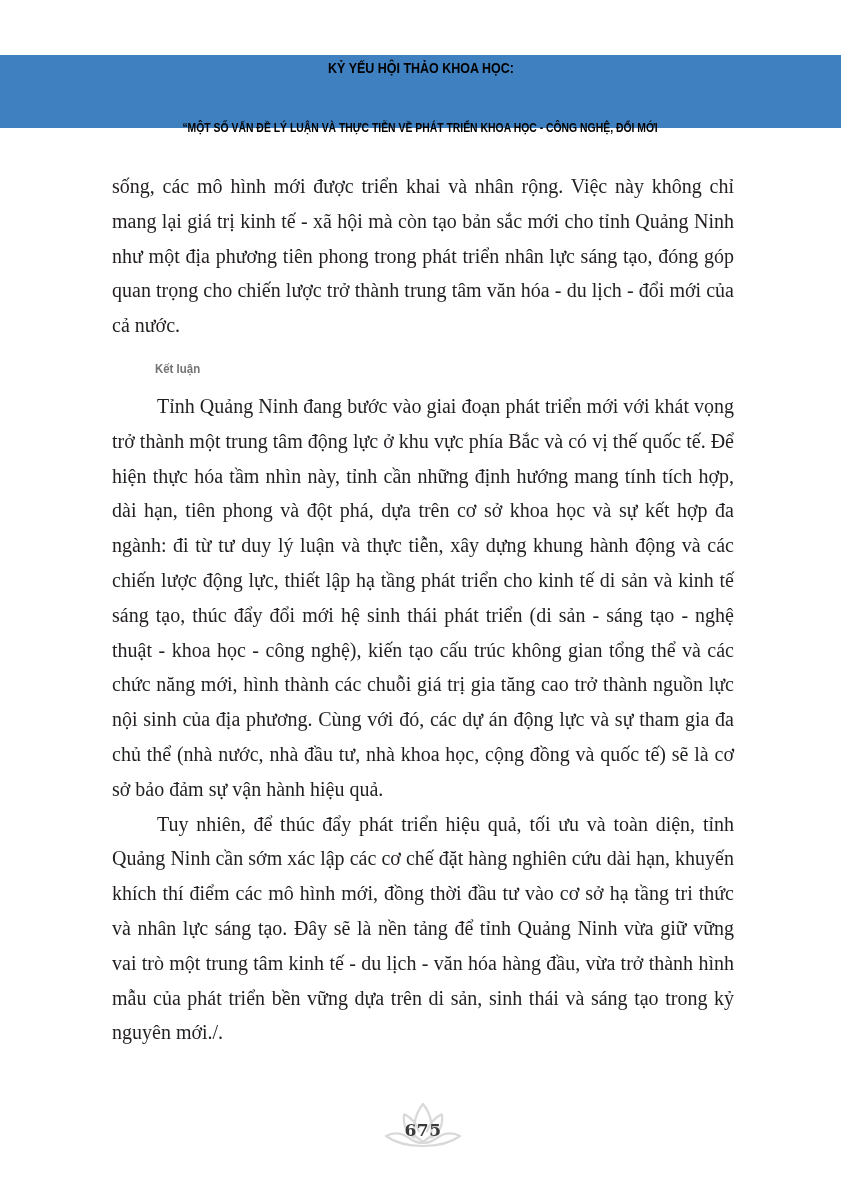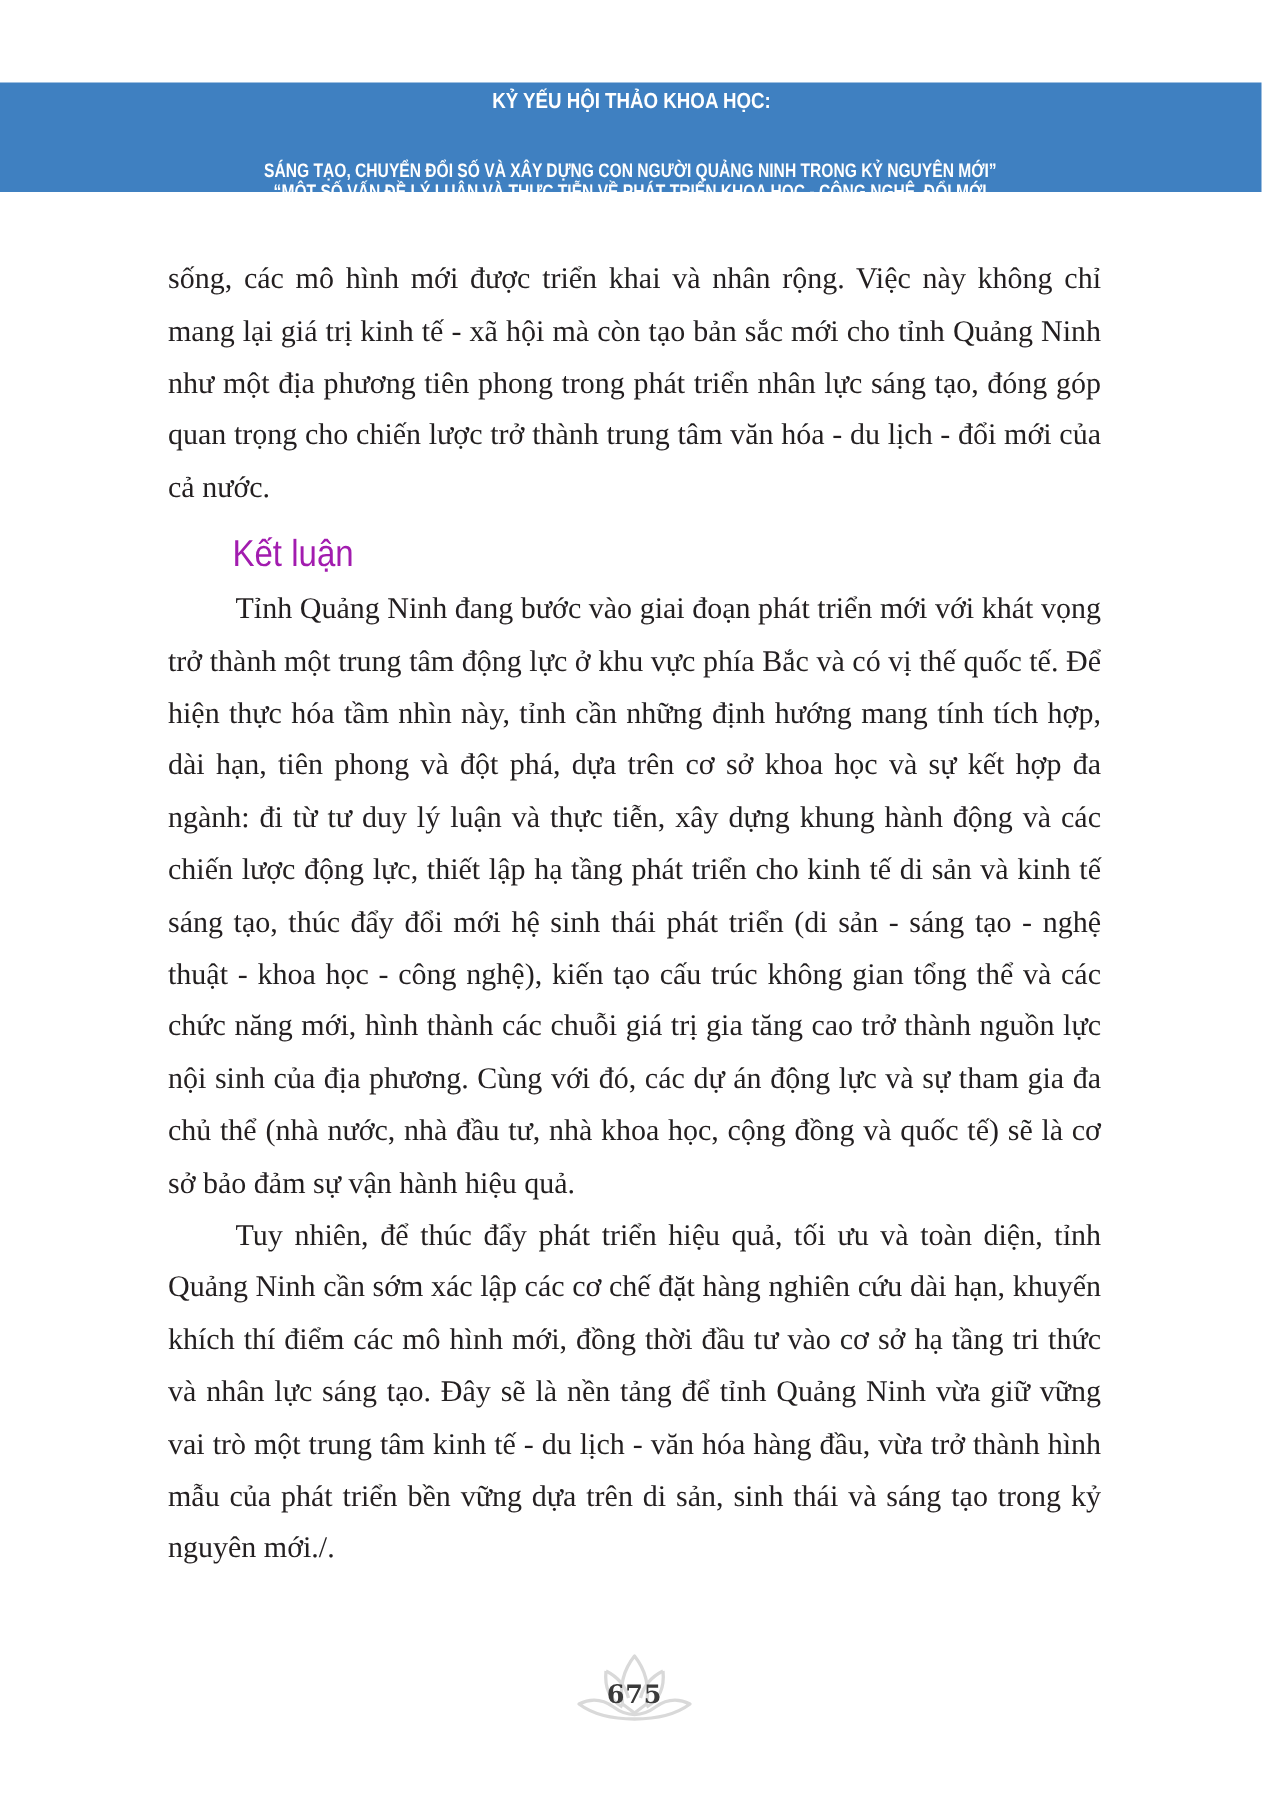--- a/index.html
+++ b/index.html
@@ -14,21 +14,21 @@
     overflow: hidden;
     font-family: "Liberation Serif", serif;
   }
   .header-band {
     position: absolute;
     left: 0;
     top: 55px;
     width: 841px;
     height: 73px;
     background: #3f80c1;
-    color: #ffffff;
+    color: #000000;
     text-align: center;
     font-family: "Liberation Sans", sans-serif;
     font-weight: bold;
   }
   .header-line {
     position: absolute;
     left: 0;
     width: 100%;
     white-space: nowrap;
     text-align: center;
@@ -59,24 +59,24 @@
     margin: 0;
     text-align: justify;
     text-align-last: left;
   }
   .indent { text-indent: 45px; }
   .section-heading {
     margin: 0;
     height: 46px;
     padding-left: 43px;
     font-family: "Liberation Sans", sans-serif;
-    font-weight: normal;
-    font-size: 25px;
+    font-weight: bold;
+    font-size: 13px;
     line-height: 52px;
-    color: #a21caf;
+    color: #737373;
   }
   .section-heading span {
     display: inline-block;
     transform: scaleX(0.88);
     transform-origin: left center;
   }
 
   .page-number-wrap {
     position: absolute;
     left: 382px;
@@ -105,23 +105,20 @@
 </head>
 <body>
 
 <div class="header-band">
   <div class="header-line hl1">
     <span>KỶ YẾU HỘI THẢO KHOA HỌC:</span>
   </div>
   <div class="header-line hl2">
     <span>“MỘT SỐ VẤN ĐỀ LÝ LUẬN VÀ THỰC TIỄN VỀ PHÁT TRIỂN KHOA HỌC - CÔNG NGHỆ, ĐỔI MỚI</span>
   </div>
-  <div class="header-line hl3">
-    <span>SÁNG TẠO, CHUYỂN ĐỔI SỐ VÀ XÂY DỰNG CON NGƯỜI QUẢNG NINH TRONG KỶ NGUYÊN MỚI”</span>
-  </div>
 </div>
 
 <div class="content">
   <p class="para">sống, các mô hình mới được triển khai và nhân rộng. Việc này không chỉ mang lại giá trị kinh tế - xã hội mà còn tạo bản sắc mới cho tỉnh Quảng Ninh như một địa phương tiên phong trong phát triển nhân lực sáng tạo, đóng góp quan trọng cho chiến lược trở thành trung tâm văn hóa - du lịch - đổi mới của cả nước.</p>
   <h2 class="section-heading">
     <span>Kết luận</span>
   </h2>
   <p class="para indent">Tỉnh Quảng Ninh đang bước vào giai đoạn phát triển mới với khát vọng trở thành một trung tâm động lực ở khu vực phía Bắc và có vị thế quốc tế. Để hiện thực hóa tầm nhìn này, tỉnh cần những định hướng mang tính tích hợp, dài hạn, tiên phong và đột phá, dựa trên cơ sở khoa học và sự kết hợp đa ngành: đi từ tư duy lý luận và thực tiễn, xây dựng khung hành động và các chiến lược động lực, thiết lập hạ tầng phát triển cho kinh tế di sản và kinh tế sáng tạo, thúc đẩy đổi mới hệ sinh thái phát triển (di sản - sáng tạo - nghệ thuật - khoa học - công nghệ), kiến tạo cấu trúc không gian tổng thể và các chức năng mới, hình thành các chuỗi giá trị gia tăng cao trở thành nguồn lực nội sinh của địa phương. Cùng với đó, các dự án động lực và sự tham gia đa chủ thể (nhà nước, nhà đầu tư, nhà khoa học, cộng đồng và quốc tế) sẽ là cơ sở bảo đảm sự vận hành hiệu quả.</p>
   <p class="para indent">Tuy nhiên, để thúc đẩy phát triển hiệu quả, tối ưu và toàn diện, tỉnh Quảng Ninh cần sớm xác lập các cơ chế đặt hàng nghiên cứu dài hạn, khuyến khích thí điểm các mô hình mới, đồng thời đầu tư vào cơ sở hạ tầng tri thức và nhân lực sáng tạo. Đây sẽ là nền tảng để tỉnh Quảng Ninh vừa giữ vững vai trò một trung tâm kinh tế - du lịch - văn hóa hàng đầu, vừa trở thành hình mẫu của phát triển bền vững dựa trên di sản, sinh thái và sáng tạo trong kỷ nguyên mới./.</p>
 </div>

